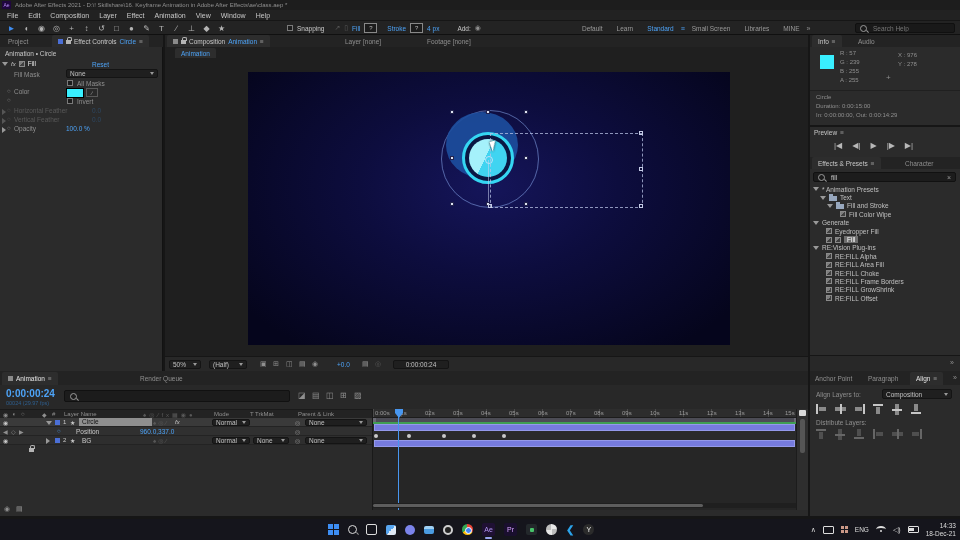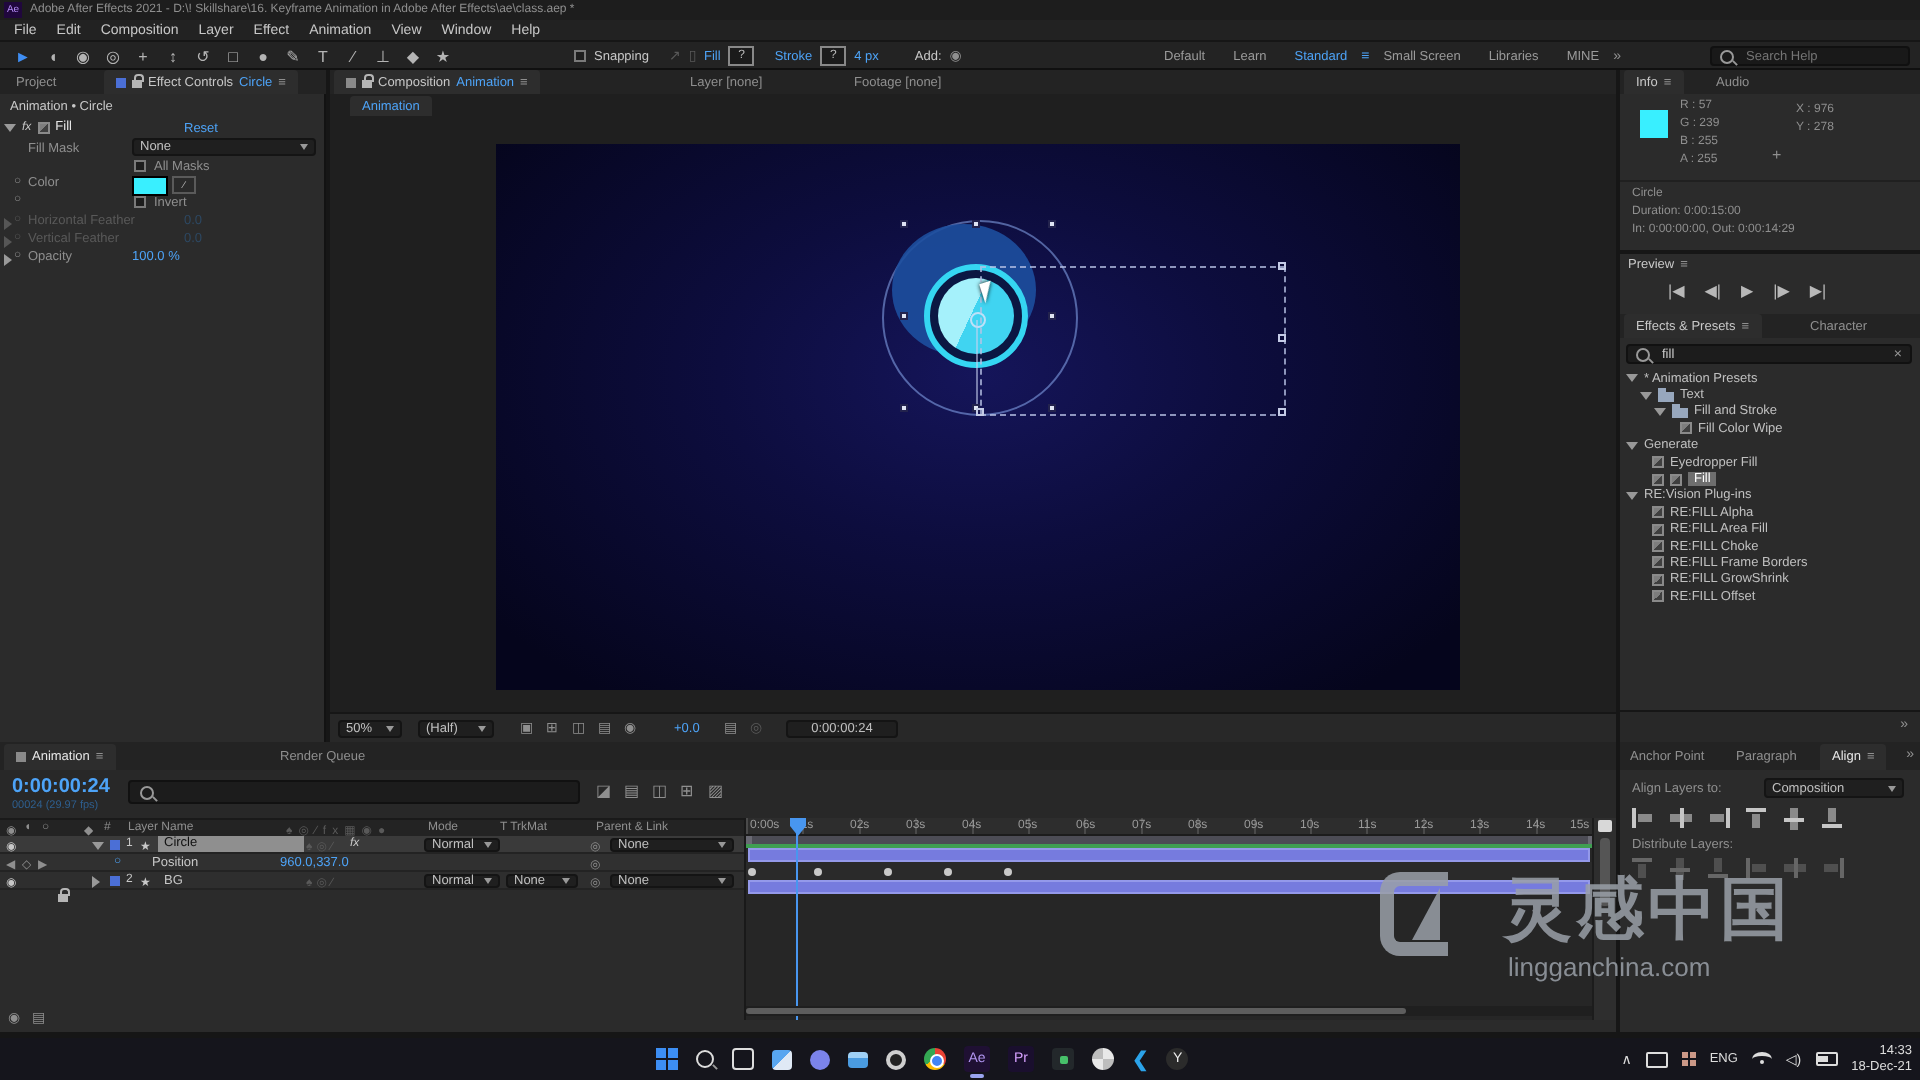--- a/index.html
+++ b/index.html
@@ -511,26 +511,20 @@
     <div class="abs r dist" style="left:6px;top:58px;gap:8px">
       <span class="ai al-t"></span>
       <span class="ai al-cv"></span>
       <span class="ai al-b"></span>
       <span class="ai al-l"></span>
       <span class="ai al-ch"></span>
       <span class="ai al-r"></span>
     </div>
   </div>
 
-  <div class="abs" style="left:690px;top:432px;width:260px;height:75px;z-index:10;opacity:.85">
-    <span class="abs" style="left:0;top:4px;width:34px;height:42px;border:7px solid #9aa0a8;border-right:none;border-radius:10px 0 0 10px;box-sizing:border-box"></span>
-    <span class="abs" style="left:16px;top:12px;width:0;height:0;border-left:14px solid transparent;border-bottom:26px solid #9aa0a8"></span>
-    <span class="abs" style="left:62px;top:0;font-size:34px;font-weight:bold;color:#9aa0a8;letter-spacing:2px">灵感中国</span>
-    <span class="abs" style="left:64px;top:44px;font-size:13px;color:#9aa0a8">lingganchina.com</span>
-  </div>
 
   <div class="abs" style="left:0;top:519px;width:960px;height:21px;background:#15151c">
     <div class="abs r" style="left:328px;top:0;height:21px;gap:9px">
       <span style="display:inline-grid;grid-template-columns:5px 5px;grid-gap:1px">
           <i style="width:5px;height:5px;background:#3d8ef3"></i>
           <i style="width:5px;height:5px;background:#3d8ef3"></i>
           <i style="width:5px;height:5px;background:#3d8ef3"></i>
           <i style="width:5px;height:5px;background:#3d8ef3"></i>
         </span>
       <span class="mag" style="width:7px;height:7px;border-color:#ddd"></span>

